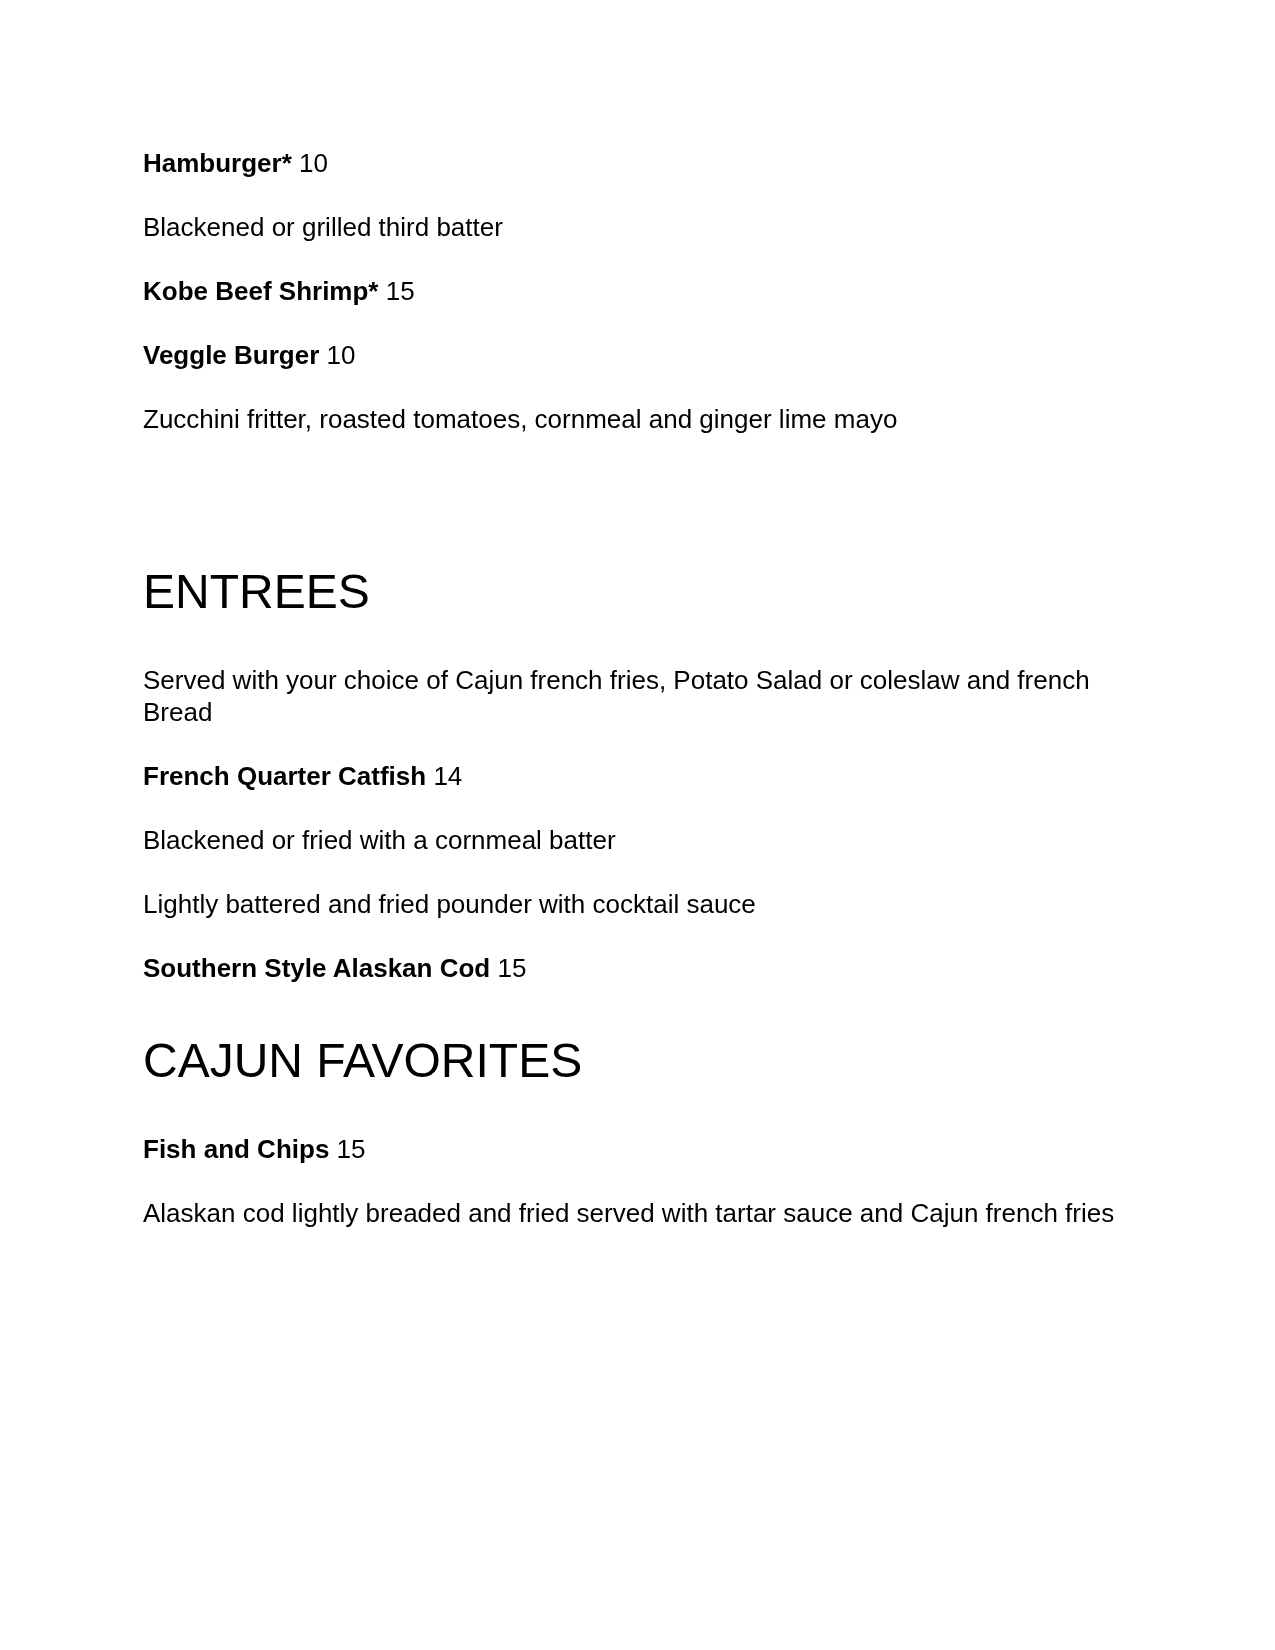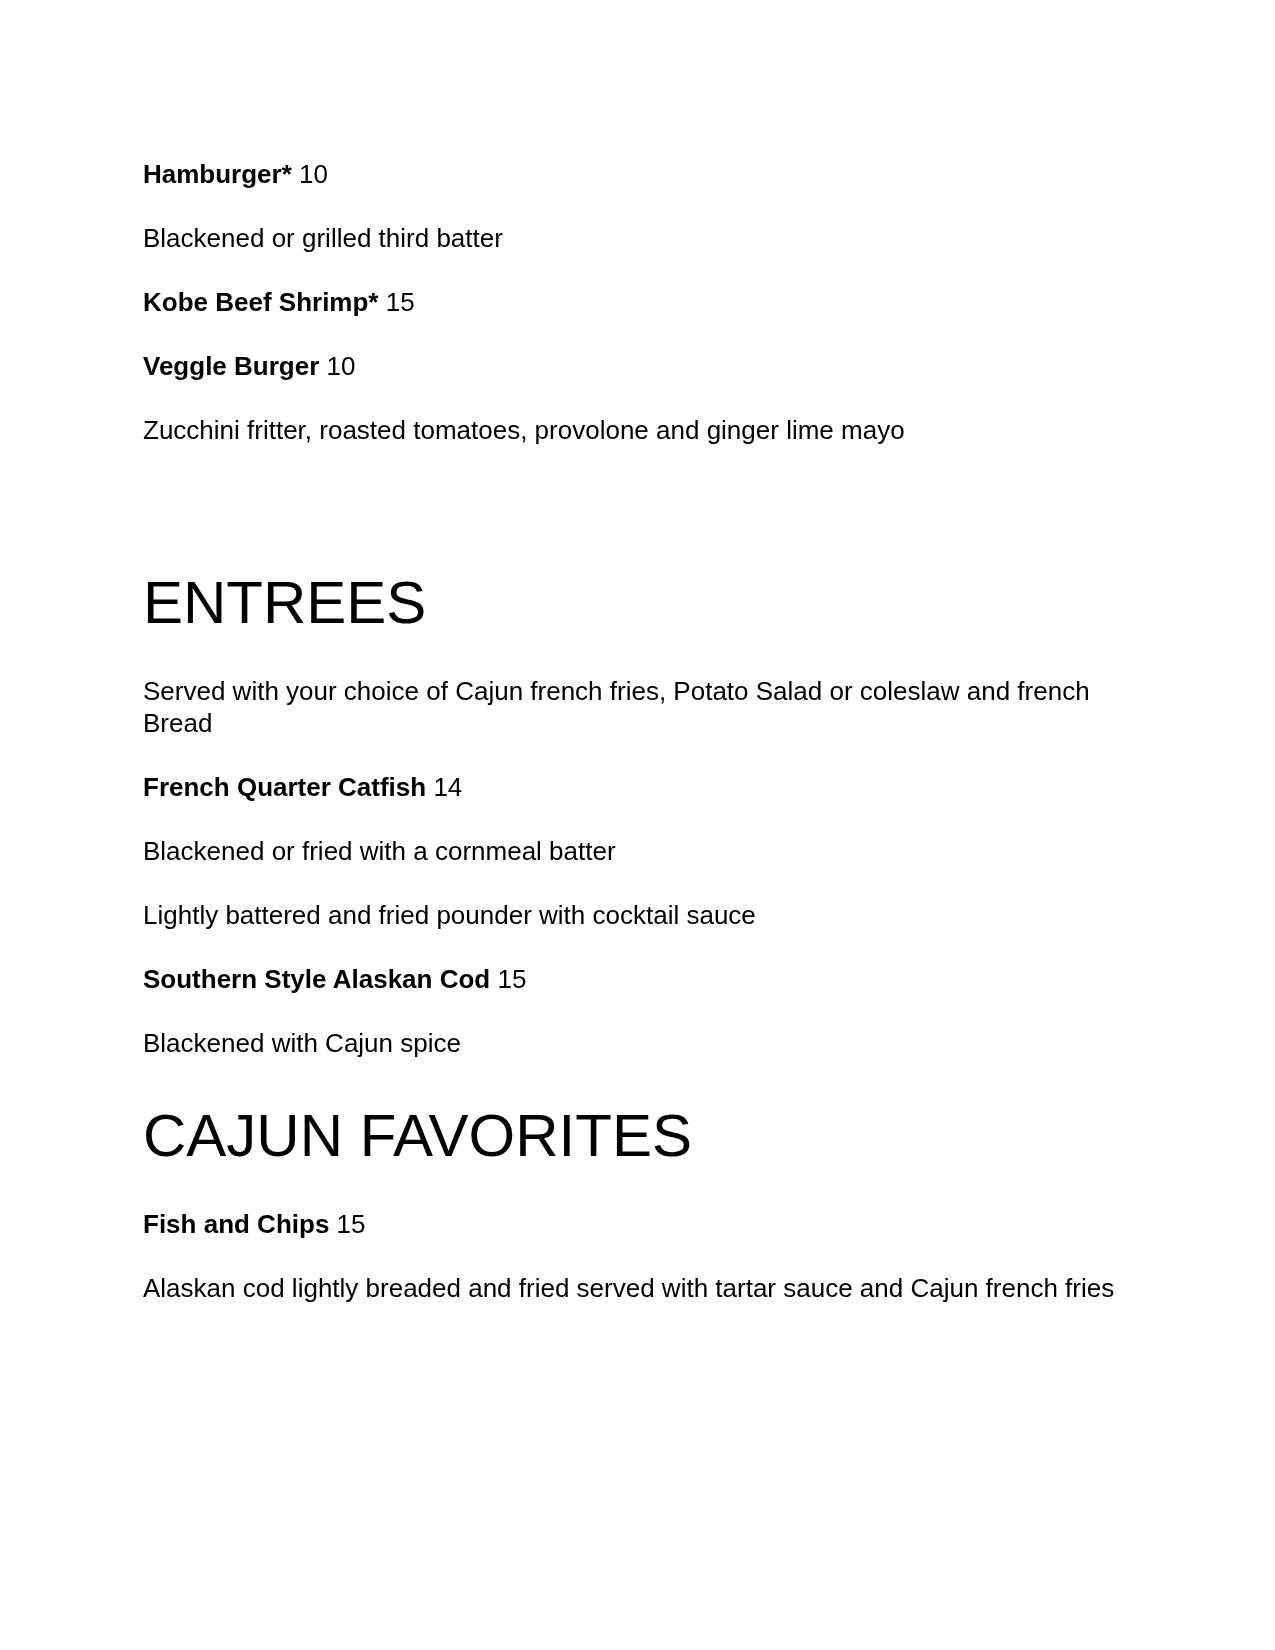--- a/index.html
+++ b/index.html
@@ -20,30 +20,30 @@
     width: 1275px;
     height: 1650px;
     padding: 147px 132px 0 143px;
     background: #ffffff;
   }
   .item-line,
   .item-desc {
     font-size: 26px;
     line-height: 32px;
     font-weight: 400;
-    margin: 11px 0 32px 0;
+    margin: 0 0 32px 0;
   }
   .item-line .item-name {
     font-weight: 700;
   }
   .item-line .item-price {
     font-weight: 400;
   }
   h1.section-heading {
-    font-size: 60px;
+    font-size: 48px;
     line-height: 74px;
     font-weight: 400;
     letter-spacing: 0;
     margin: 0 0 35px 0;
   }
   h1.section-heading.entrees {
     margin-top: 120px;
   }
   h1.section-heading.cajun {
     margin-top: 40px;
@@ -53,31 +53,30 @@
 <body>
 
 <div class="page">
 
   <p class="item-line"><strong class="item-name">Hamburger*</strong> <span class="item-price">10</span></p>
   <p class="item-desc">Blackened or grilled third batter</p>
 
   <p class="item-line"><strong class="item-name">Kobe Beef Shrimp*</strong> <span class="item-price">15</span></p>
 
   <p class="item-line"><strong class="item-name">Veggle Burger</strong> <span class="item-price">10</span></p>
-  <p class="item-desc">Zucchini fritter, roasted tomatoes, provolone and ginger lime mayo</p>
+  <p class="item-desc">Zucchini fritter, roasted tomatoes, cornmeal and ginger lime mayo</p>
 
   <h1 class="section-heading entrees">ENTREES</h1>
   <p class="item-desc">Served with your choice of Cajun french fries, Potato Salad or coleslaw and french Bread</p>
 
   <p class="item-line"><strong class="item-name">French Quarter Catfish</strong> <span class="item-price">14</span></p>
   <p class="item-desc">Blackened or fried with a cornmeal batter</p>
 
   <p class="item-desc">Lightly battered and fried pounder with cocktail sauce</p>
 
   <p class="item-line"><strong class="item-name">Southern Style Alaskan Cod</strong> <span class="item-price">15</span></p>
-  <p class="item-desc">Blackened with Cajun spice</p>
 
   <h1 class="section-heading cajun">CAJUN FAVORITES</h1>
 
   <p class="item-line"><strong class="item-name">Fish and Chips</strong> <span class="item-price">15</span></p>
   <p class="item-desc">Alaskan cod lightly breaded and fried served with tartar sauce and Cajun french fries</p>
 
 </div>
 
 </body></html>

